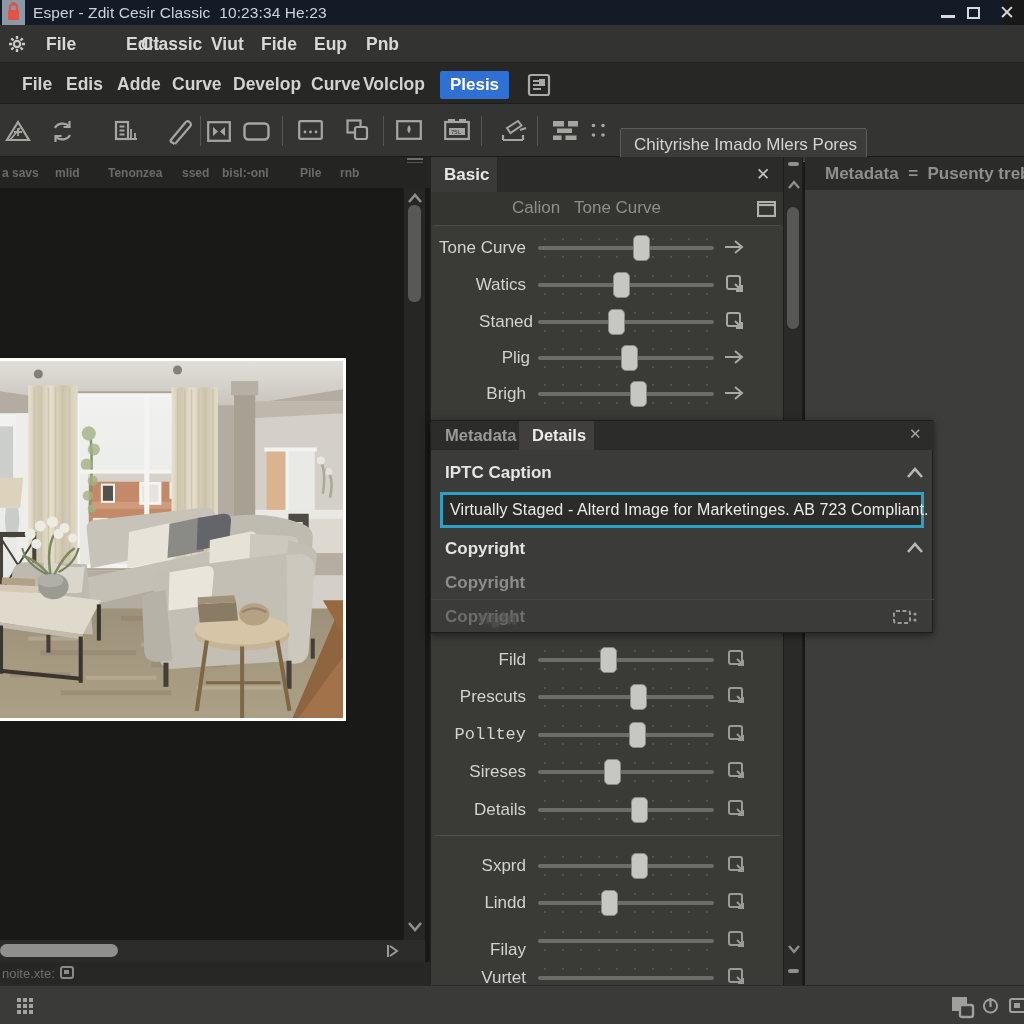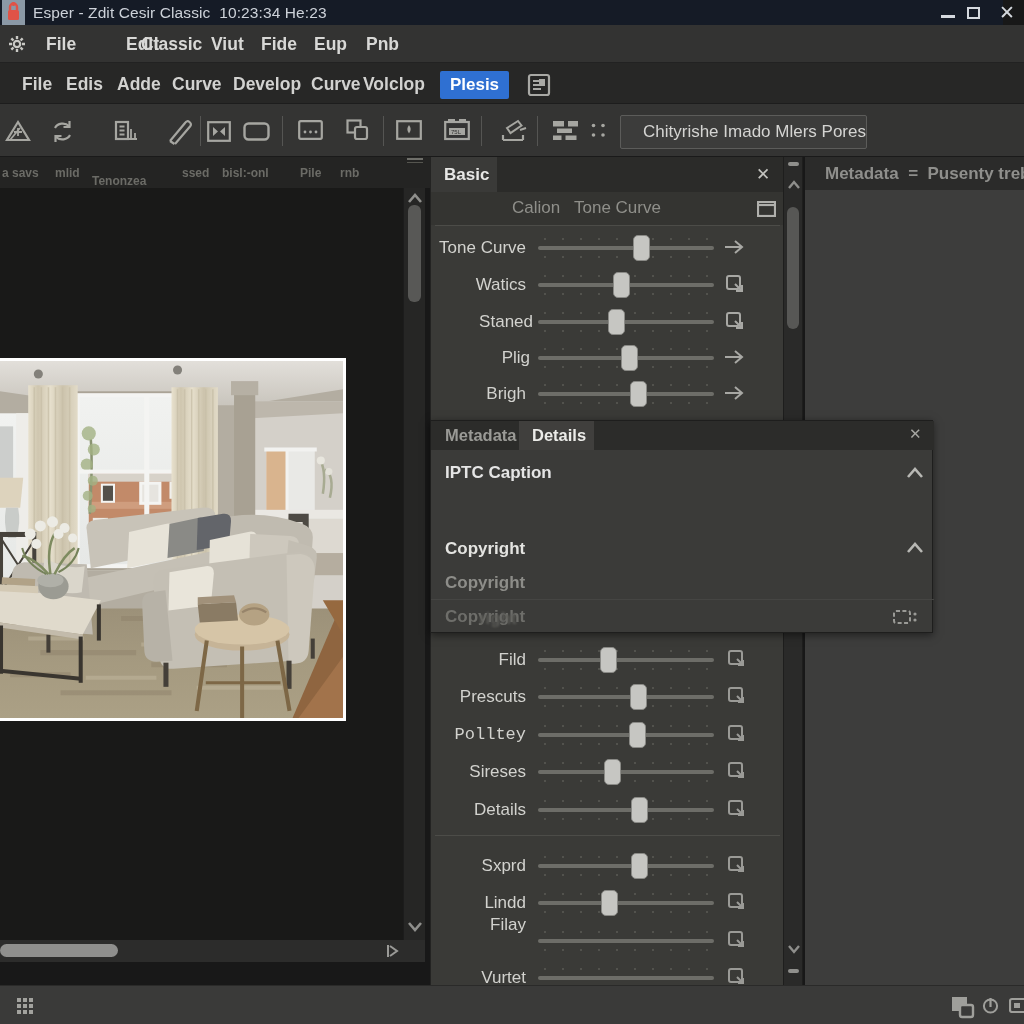--- a/index.html
+++ b/index.html
@@ -19,21 +19,21 @@
   #menu1 .mi { position:absolute; top:9px; font-size:17.5px; color:#d8d8d6; font-weight:bold; }
 
   
   #menu2 { left:0; top:63px; width:1024px; height:41px; background:#272726; border-bottom:1px solid #1d1d1d; }
   #menu2 .mi { position:absolute; top:11px; font-size:17.5px; color:#d2d2d0; font-weight:bold; }
   #plesis { left:440px; top:71px; width:69px; height:28px; background:#2f70d2; color:#fff; font-size:17px; font-weight:bold; text-align:center; line-height:27px; border-radius:2px; }
 
   
   #toolbar { left:0; top:104px; width:1024px; height:53px; background:#343433; border-bottom:1px solid #1a1a1a; }
   .tsep { position:absolute; top:12px; width:1px; height:30px; background:#555553; }
-  #searchbox { left:620px; top:11px; width:247px; height:34px; background:#3c3c3b; border:1px solid #5c5c5a; border-radius:2px; color:#d4d4d2; font-size:17px; line-height:32px; padding-left:22px; }
+  #searchbox { left:620px; top:24px; width:247px; height:34px; background:#3c3c3b; border:1px solid #5c5c5a; border-radius:2px; color:#d4d4d2; font-size:17px; line-height:32px; padding-left:13px; }
 
   
   #tabstrip { left:0; top:157px; width:430px; height:31px; background:#242423; color:#6b6b66; }
   #tabstrip span { position:absolute; top:9px; font-size:12px; font-weight:bold; filter:blur(0.6px); white-space:nowrap; }
 
   
   #canvas { left:0; top:188px; width:403px; height:752px; background:#191918; }
   #photo { left:0; top:358px; width:346px; height:363px; background:#fff; padding:3px 3px 3px 0; }
 
   
@@ -198,21 +198,21 @@
         <circle cx="14" cy="4.5" r="1.8" fill="#a6a6a1"></circle>
       <circle cx="4.5" cy="14" r="1.8" fill="#a6a6a1"></circle>
         <circle cx="14" cy="14" r="1.8" fill="#a6a6a1"></circle>
     </svg>
     <div id="searchbox" class="abs">Chityrishe Imado Mlers Pores</div>
   </div>
 
   <div id="tabstrip" class="abs">
     <span style="left:2px;">a savs</span>
     <span style="left:55px;">mlid</span>
-    <span style="left:92px;margin-top:8px;">Tenonzea</span>
+    <span style="left:108px;">Tenonzea</span>
     <span style="left:182px;">ssed</span>
     <span style="left:222px;">bisl:-onl</span>
     <span style="left:300px;">Pile</span>
     <span style="left:340px;">rnb</span>
   </div>
 
   <div id="canvas" class="abs"></div>
   <div id="photo" class="abs">
   <svg width="343" height="357" viewBox="0 0 340 355" preserveAspectRatio="none" style="filter:blur(0.4px);">
     <defs>
@@ -381,20 +381,27 @@
     <svg class="abs" style="left:3px;top:731px;" width="16" height="14" viewBox="0 0 16 14">
         <path d="M2 4 L8 11 L14 4" fill="none" stroke="#8f8f8c" stroke-width="2.6"></path>
       </svg>
   </div>
   <div id="chsb" class="abs">
     <div id="chsb-thumb" class="abs"></div>
     <svg class="abs" style="left:384px;top:3px;" width="16" height="16" viewBox="0 0 16 16">
         <path d="M4 2 v12 M6 3 l7 5 -7 5" fill="none" stroke="#9a9a97" stroke-width="2"></path>
       </svg>
   </div>
+  <div id="notestrip" class="abs">
+    <span style="position:absolute;left:2px;top:4px;font-size:13px;filter:blur(0.4px);">noite.xte:</span>
+    <svg class="abs" style="left:60px;top:4px;" width="15" height="14" viewBox="0 0 15 14">
+        <rect x="1" y="1" width="12" height="11" rx="2" fill="none" stroke="#8a8a87" stroke-width="2"></rect>
+        <rect x="4" y="4" width="5" height="4" fill="#8a8a87"></rect>
+      </svg>
+  </div>
 
   <div id="basicpanel" class="abs">
     <div id="panelhdr" class="abs">
         <div id="basictab" class="abs">Basic</div>
       <div class="abs" style="left:325px;top:7px;color:#c2c2be;font-size:17px;">✕</div>
     </div>
     <div id="subhdr" class="abs">
       <span class="abs" style="left:81px;top:6px;">Calion</span>
       <span class="abs" style="left:143px;top:6px;">Tone Curve</span>
       <svg class="abs" style="left:326px;top:9px;" width="19" height="16" viewBox="0 0 19 16">
@@ -456,21 +463,21 @@
     <div class="slider-label" style="left:0px;top:643px;">Details</div>
     <div class="track" style="top:651px;"></div>
       <div class="handle" style="left:200px;top:640px;"></div>
     <div class="sepline" style="top:678px;"></div>
     <div class="slider-label" style="left:0px;top:699px;">Sxprd</div>
     <div class="track" style="top:707px;"></div>
       <div class="handle" style="left:200px;top:696px;"></div>
     <div class="slider-label" style="left:0px;top:736px;">Lindd</div>
     <div class="track" style="top:744px;"></div>
       <div class="handle" style="left:170px;top:733px;"></div>
-    <div class="slider-label" style="left:0px;top:758px;">Filay</div>
+    <div class="slider-label" style="left:0px;top:783px;">Filay</div>
     <div class="track" style="top:782px;"></div>
     <div class="slider-label" style="left:0px;top:811px;">Vurtet</div>
     <div class="track" style="top:819px;"></div>
 
     <svg class="abs" style="left:296px;top:492px;" width="20" height="20" viewBox="0 0 20 20">
         <rect x="2" y="2" width="13" height="13" rx="2" stroke="#9a9a96" stroke-width="2" fill="none"></rect>
         <path d="M10 10 L16 16 M16 11 V16 H11" stroke="#9a9a96" stroke-width="2" fill="none"></path>
       </svg>
     <svg class="abs" style="left:296px;top:529px;" width="20" height="20" viewBox="0 0 20 20">
         <rect x="2" y="2" width="13" height="13" rx="2" stroke="#9a9a96" stroke-width="2" fill="none"></rect>
@@ -527,20 +534,21 @@
   <div id="popup" class="abs">
     <div id="popup-tabs" class="abs">
       <div id="tab-metadata" class="abs">Metadata</div>
       <div id="tab-details" class="abs">Details</div>
       <div class="abs" style="left:478px;top:4px;color:#a6a6a1;font-size:15px;">✕</div>
     </div>
     <div id="iptc-row" class="abs">IPTC Caption</div>
     <svg class="chev abs" style="top:46px;" width="18" height="12" viewBox="0 0 18 12">
         <path d="M2 10 L9 2 L16 10" fill="none" stroke="#b8b8b4" stroke-width="2.6"></path>
       </svg>
+    <div id="caption-field" class="abs">Virtually Staged - Alterd Image for Marketinges. AB 723 Compliant.</div>
     <div class="copyright" style="top:118px; color:#e4e4e1;">Copyright</div>
     <svg class="chev abs" style="top:121px;" width="18" height="12" viewBox="0 0 18 12">
         <path d="M2 10 L9 2 L16 10" fill="none" stroke="#b8b8b4" stroke-width="2.6"></path>
       </svg>
     <div class="copyright" style="top:152px; color:#8d8d89;">Copyright</div>
     <div class="sepline" style="top:178px; left:0; width:503px; background:#454543;"></div>
     <div class="copyright" style="top:186px; color:#6e6e6a;">Copyright</div>
     <div class="copyright" style="top:188px; left:48px; color:#5a5a56; filter:blur(1px);">right</div>
     <svg class="abs" style="left:462px;top:188px;" width="24" height="16" viewBox="0 0 24 16">
       <rect x="1" y="2" width="16" height="12" rx="2" fill="none" stroke="#9a9a96" stroke-width="2" stroke-dasharray="4 2.4"></rect>

